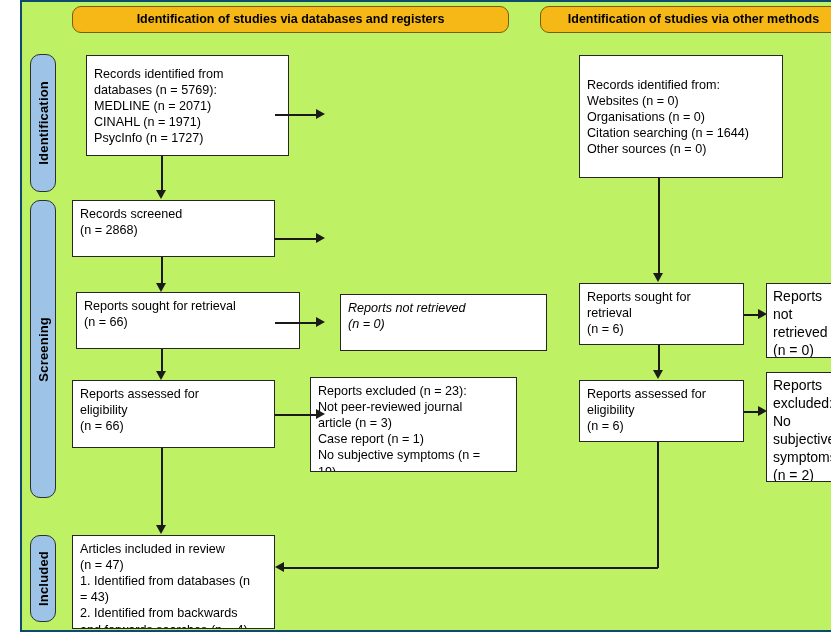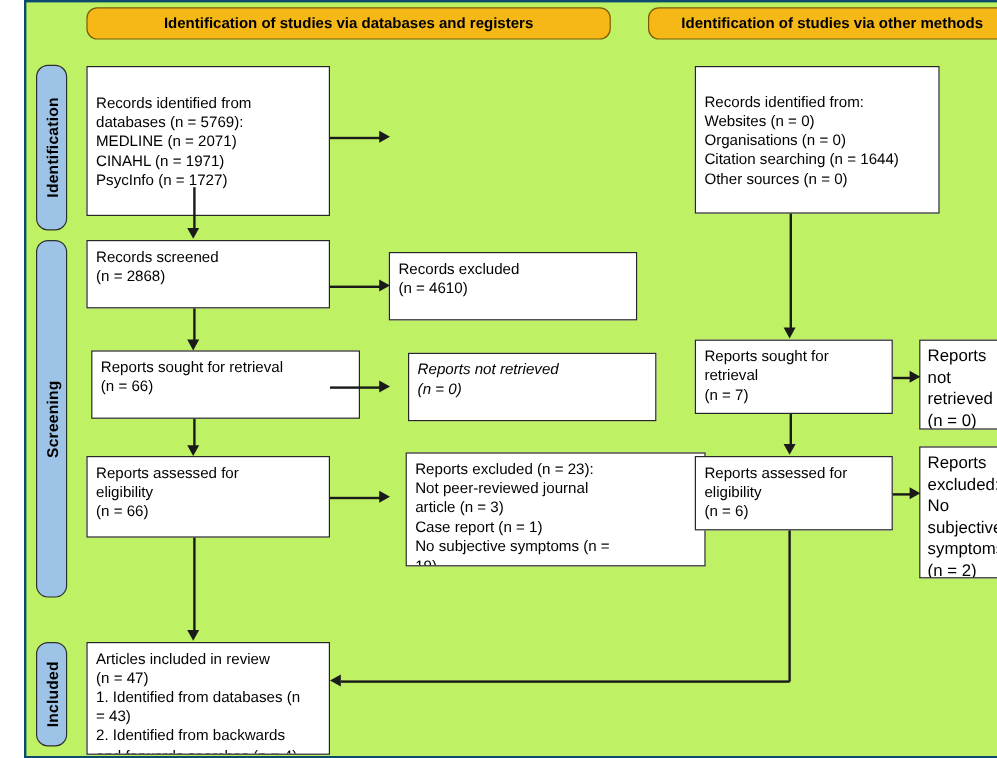--- a/index.html
+++ b/index.html
@@ -122,44 +122,42 @@
   </div>
 
   <div class="stagebar" style="left:8px; top:198px; width:26px; height:298px;">
     <span>Screening</span>
   </div>
 
   <div class="stagebar" style="left:8px; top:533px; width:26px; height:87px;">
     <span>Included</span>
   </div>
 
-  <div class="box" style="left:50px; top:53px; width:203px; height:125px; display:flex; align-items:center;">   Records identified from
+  <div class="box" style="left:64px; top:53px; width:203px; height:101px; display:flex; align-items:center;">   Records identified from
 databases (n = 5769):
    MEDLINE (n = 2071)
    CINAHL (n = 1971)
    PsycInfo (n = 1727)</div>
 
 
   <div class="box" style="left:50px; top:198px; width:203px; height:57px;">Records screened
 (n = 2868)</div>
 
-  <div class="box" style="left:302px; top:208px; width:207px; height:57px;">Records excluded
-(n = 4610)</div>
 
   <div class="box" style="left:54px; top:290px; width:224px; height:57px;">Reports sought for retrieval
 (n = 66)</div>
 
   <div class="box" style="left:318px; top:292px; width:207px; height:57px;font-style:italic;">Reports not retrieved
 (n = 0)</div>
 
   <div class="box" style="left:50px; top:378px; width:203px; height:68px;">Reports assessed for
 eligibility
 (n = 66)</div>
 
-  <div class="box" style="left:316px; top:375px; width:250px; height:95px;">Reports excluded (n = 23):
+  <div class="box" style="left:288px; top:375px; width:207px; height:95px;">Reports excluded (n = 23):
 Not peer-reviewed journal
 article (n = 3)
 Case report (n = 1)
 No subjective symptoms (n =
 19)</div>
 
   <div class="box" style="left:50px; top:533px; width:203px; height:94px;">Articles included in review
 (n = 47)
 1. Identified from databases (n
 = 43)
@@ -167,21 +165,21 @@
 and forwards searches (n = 4)</div>
 
   <div class="box" style="left:557px; top:53px; width:204px; height:123px; display:flex; align-items:center;">Records identified from:
 Websites (n = 0)
 Organisations (n = 0)
 Citation searching (n = 1644)
 Other sources (n = 0)</div>
 
   <div class="box" style="left:557px; top:281px; width:165px; height:62px;">Reports sought for
 retrieval
-(n = 7)</div>
+(n = 6)</div>
 
   <div class="box narrow" style="left:744px; top:281px; width:82px; height:75px;">Reports
 not
 retrieved
 (n = 0)</div>
 
   <div class="box" style="left:557px; top:378px; width:165px; height:62px;">Reports assessed for
 eligibility
 (n = 6)</div>
 

